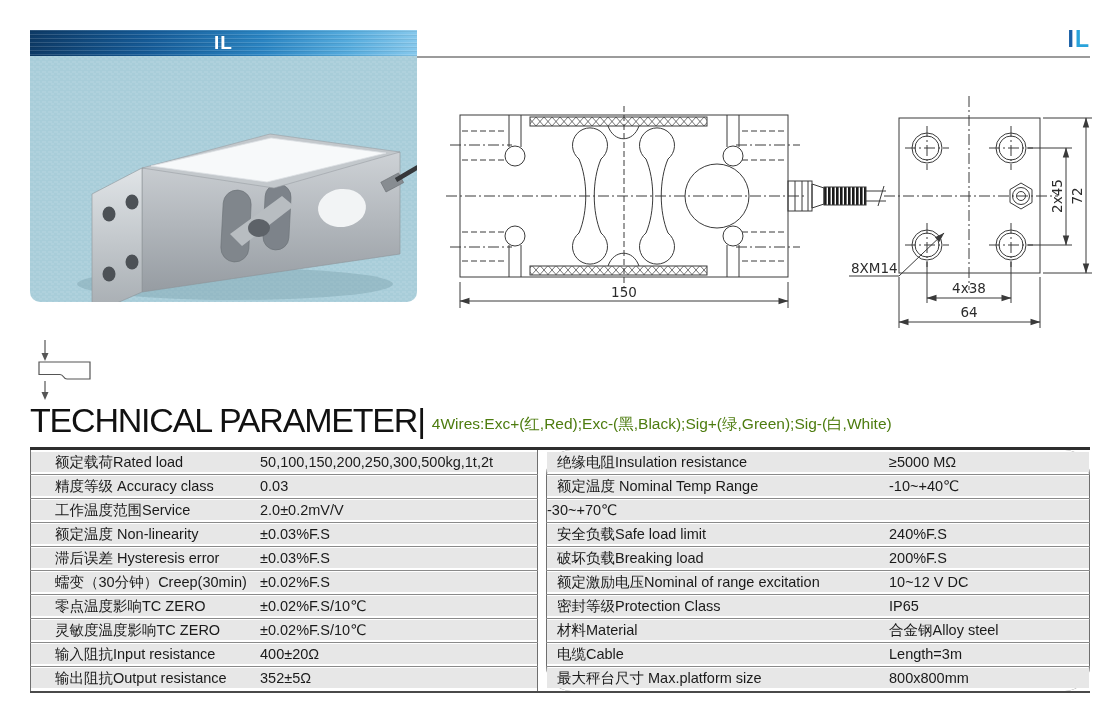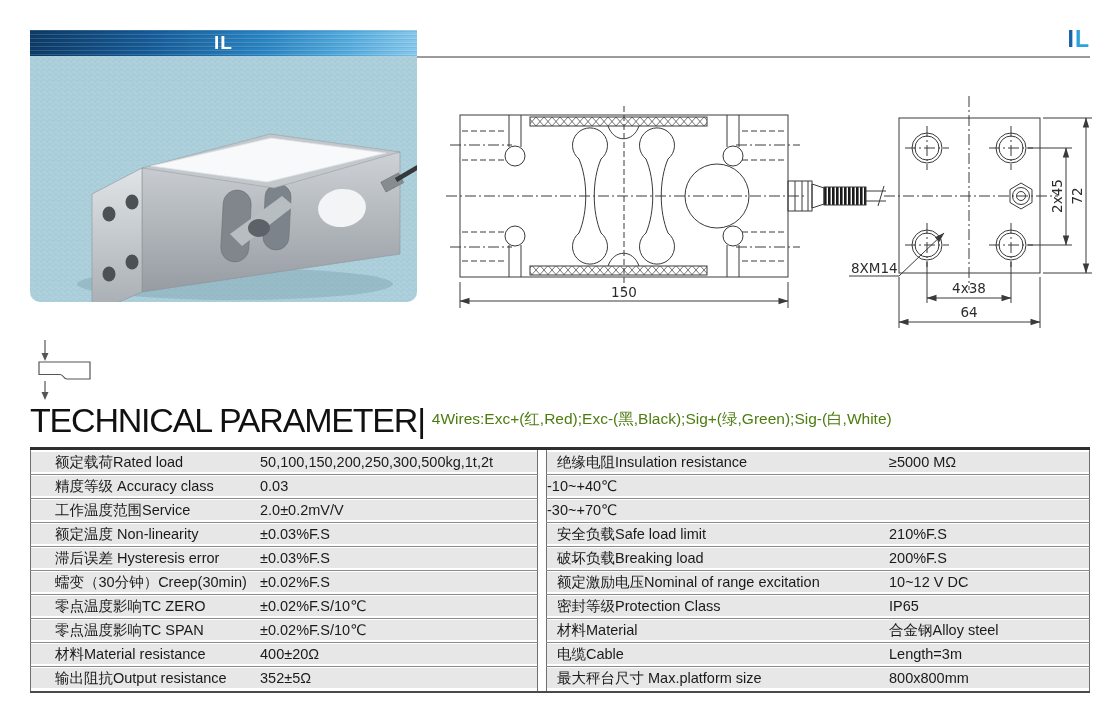--- a/index.html
+++ b/index.html
@@ -30,30 +30,30 @@
   .dash{stroke-dasharray:6 3;}
   .dashdot{stroke-dasharray:11 3 2 3;}
   .dim{marker-start:url(#arr);marker-end:url(#arr);}
   .lead{marker-end:url(#arr);}
   text.dt{fill:#2b2b2b;font-size:13.5px;stroke:none;font-family:"DejaVu Sans","Liberation Sans",sans-serif;}
 
   
   .loadicon{position:absolute;left:30px;top:335px;width:70px;height:65px;}
 
   
-  .heading{position:absolute;left:30px;top:403px;display:flex;align-items:center;gap:7px;white-space:nowrap;}
+  .heading{position:absolute;left:30px;top:403px;display:flex;align-items:flex-end;gap:7px;white-space:nowrap;}
   .heading .title{font-size:34px;letter-spacing:-1.2px;color:#111;line-height:1;}
   .heading .wiring{font-size:15.5px;color:#4d7c0f;padding-bottom:2px;}
 
   
   .ptable{position:absolute;left:30px;top:447px;width:1060px;box-sizing:border-box;
     border-top:3px solid #2f2f2f;border-bottom:2px solid #4a4a4a;display:flex;gap:8px;}
   .half{box-sizing:border-box;border-left:1px solid #6f6f6f;border-right:1px solid #6f6f6f;padding-top:2px;}
   .half.lhalf{width:508px;}
-  .half.rhalf{width:544px;}
+  .half.rhalf{width:544px;border-radius:25px;}
   .trow{position:relative;height:20px;line-height:20.5px;margin-bottom:4px;background:#e7e7e7;
     display:flex;align-items:center;white-space:nowrap;font-size:14.5px;color:#1a1a1a;}
   .trow:last-child{margin-bottom:3px;}
   .trow:not(:last-child)::after{content:"";position:absolute;left:-1px;right:-1px;bottom:-2.5px;height:1px;background:#8a8a8a;}
   .lhalf .tlabel{flex:0 0 auto;min-width:229px;padding-left:24px;box-sizing:border-box;}
   .rhalf .tlabel{flex:0 0 auto;min-width:342px;padding-left:10px;box-sizing:border-box;}
   .tvalue{flex:0 0 auto;}
 </style>
 </head>
 <body>
@@ -253,52 +253,53 @@
           <span class="tlabel">蠕变（30分钟）Creep(30min)</span>
           <span class="tvalue">±0.02%F.S</span>
         </div>
 
         <div class="trow">
           <span class="tlabel">零点温度影响TC ZERO</span>
           <span class="tvalue">±0.02%F.S/10℃</span>
         </div>
 
         <div class="trow">
-          <span class="tlabel">零点温度影响TC SPAN</span>
+          <span class="tlabel">灵敏度温度影响TC ZERO</span>
           <span class="tvalue">±0.02%F.S/10℃</span>
         </div>
 
         <div class="trow">
-          <span class="tlabel">材料Material resistance</span>
+          <span class="tlabel">输入阻抗Input resistance</span>
           <span class="tvalue">400±20Ω</span>
         </div>
 
         <div class="trow">
           <span class="tlabel">输出阻抗Output resistance</span>
           <span class="tvalue">352±5Ω</span>
         </div>
       </div>
     <div class="half rhalf">
 
         <div class="trow">
           <span class="tlabel">绝缘电阻Insulation resistance</span>
           <span class="tvalue">≥5000 MΩ</span>
         </div>
 
         <div class="trow">
+          <span class="tlabel">额定温度 Nominal Temp Range</span>
           <span class="tvalue">-10~+40℃</span>
         </div>
 
         <div class="trow">
           <span class="tvalue">-30~+70℃</span>
         </div>
 
         <div class="trow">
           <span class="tlabel">安全负载Safe load limit</span>
-          <span class="tvalue">210%F.S</span>
+          <span class="tvalue">240%F.S</span>
         </div>
 
         <div class="trow">
           <span class="tlabel">破坏负载Breaking load</span>
           <span class="tvalue">200%F.S</span>
         </div>
 
         <div class="trow">
           <span class="tlabel">额定激励电压Nominal of range excitation</span>
           <span class="tvalue">10~12 V DC</span>

